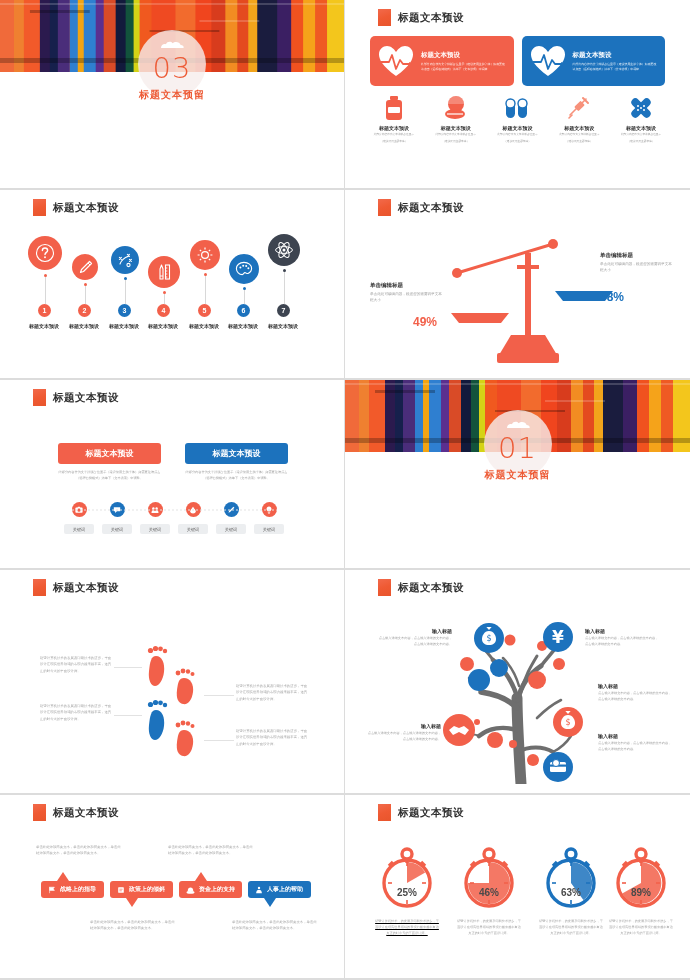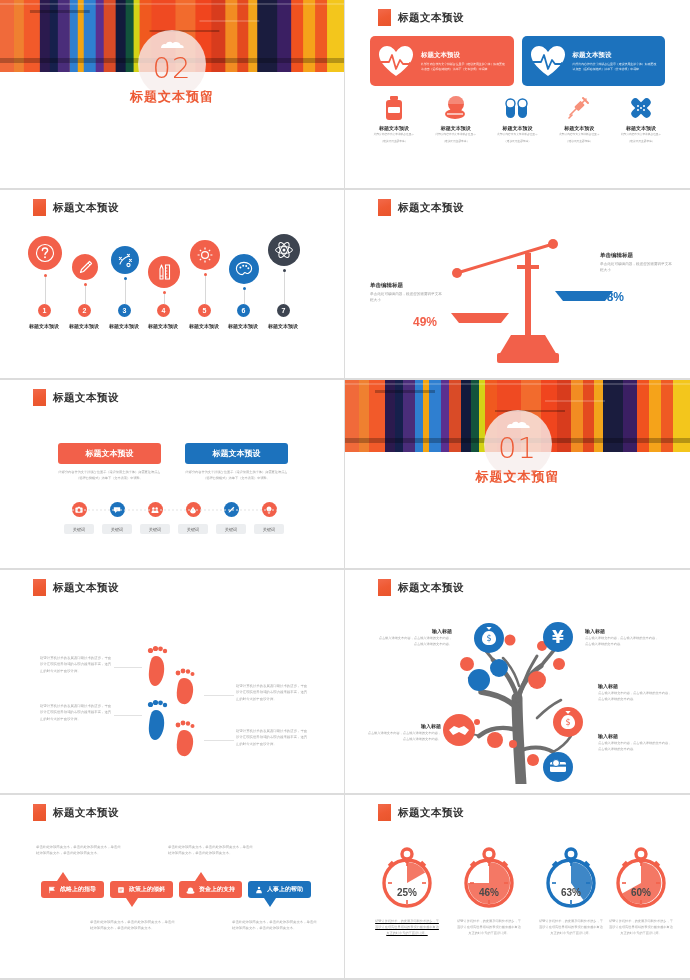--- a/index.html
+++ b/index.html
@@ -23,21 +23,21 @@
   
   .cover-art { position:absolute; left:0; top:0; width:100%; height:72px; overflow:hidden; }
   .cover-art svg { display:block; width:100%; height:72px; }
   .cover-circ { position:absolute; left:50%; top:30px; transform:translateX(-50%);
                 width:68px; height:68px; border-radius:50%;
                 background:rgba(246,238,236,.80); }
   .cover-num { position:absolute; left:50%; top:51px; transform:translateX(-50%);
                font-size:29px; color:#ed5b36; font-weight:300; letter-spacing:1px; font-family:"DejaVu Sans",sans-serif;}
   .cover-cloud { position:absolute; left:50%; top:40px; transform:translateX(-50%); }
   .cover-title { position:absolute; left:50%; top:88px; transform:translateX(-50%);
-                 font-size:13px; font-weight:bold; color:#ed5b36; letter-spacing:1px; white-space:nowrap;}
+                 font-size:10px; font-weight:bold; color:#ed5b36; letter-spacing:1px; white-space:nowrap;}
 
   
   .hero-row { position:absolute; top:36px; left:25px; right:25px; display:flex; gap:8px; }
   .hero { flex:1; height:50px; border-radius:5px; display:flex; align-items:center; padding:0 6px; gap:5px; }
   .hero.o { background:#f2604a; } .hero.b { background:#1c72bd; }
   .hero-ic { width:40px; height:36px; flex:none; }
   .hero-tx { color:#fff; }
   .hero-tx .t { font-size:6.5px; font-weight:bold; margin-bottom:2px; }
   .hero-tx .d { font-size:2.9px; line-height:1.55; opacity:.92; }
   .icons5 { position:absolute; top:95px; left:18px; right:18px; display:flex; }
@@ -136,21 +136,21 @@
         <g opacity="0.18" fill="#fff">
           <rect x="0" y="3" width="345" height="2"></rect>
           <rect x="200" y="20" width="60" height="2"></rect>
         </g>
       </svg>
     </div>
     <div class="cover-circ"></div>
     <svg class="cover-cloud" width="28" height="9" viewBox="0 0 28 9">
       <path d="M3 8 C3 4.5 6 3.4 8 4.2 C9 1.4 13 1 14.6 3.2 C17 1 22 2 22.6 5 C25 5 26 6.4 25.6 8 Z" fill="#fff"></path>
     </svg>
-    <div class="cover-num">02</div>
+    <div class="cover-num">03</div>
     <div class="cover-title">标题文本预留</div>
   </div>
 
   <div class="slide">
     <div class="hdr">
       <span class="hdr-sq"></span>
       <span class="hdr-tx">标题文本预设</span>
     </div>
     <div class="hero-row">
       <div class="hero o">
@@ -766,18 +766,18 @@
             <path d="M18 19 l-4 4"></path>
         </g>
         <g stroke="#f2604a" stroke-width="1.6">
             <path d="M32 19 v4"></path>
             <path d="M32 57 v4"></path>
             <path d="M13 40 h4"></path>
             <path d="M47 40 h4"></path>
           </g>
         <path d="M32 40 L32 19 A21 21 0 1 1 13.2 50.6 Z" fill="#f2604a" opacity=".85"></path>
       </svg>
-      <div class="sw-pct">60%</div>
+      <div class="sw-pct">89%</div>
       <div class="d">链暨计算机技术，的发展及印刷技术进步，平面设计在现实世界领域的表现力越来越丰富这真正的时今天的平面设计师。</div>
     </div>
   </div>
 
 </div>
 
 </body></html>

